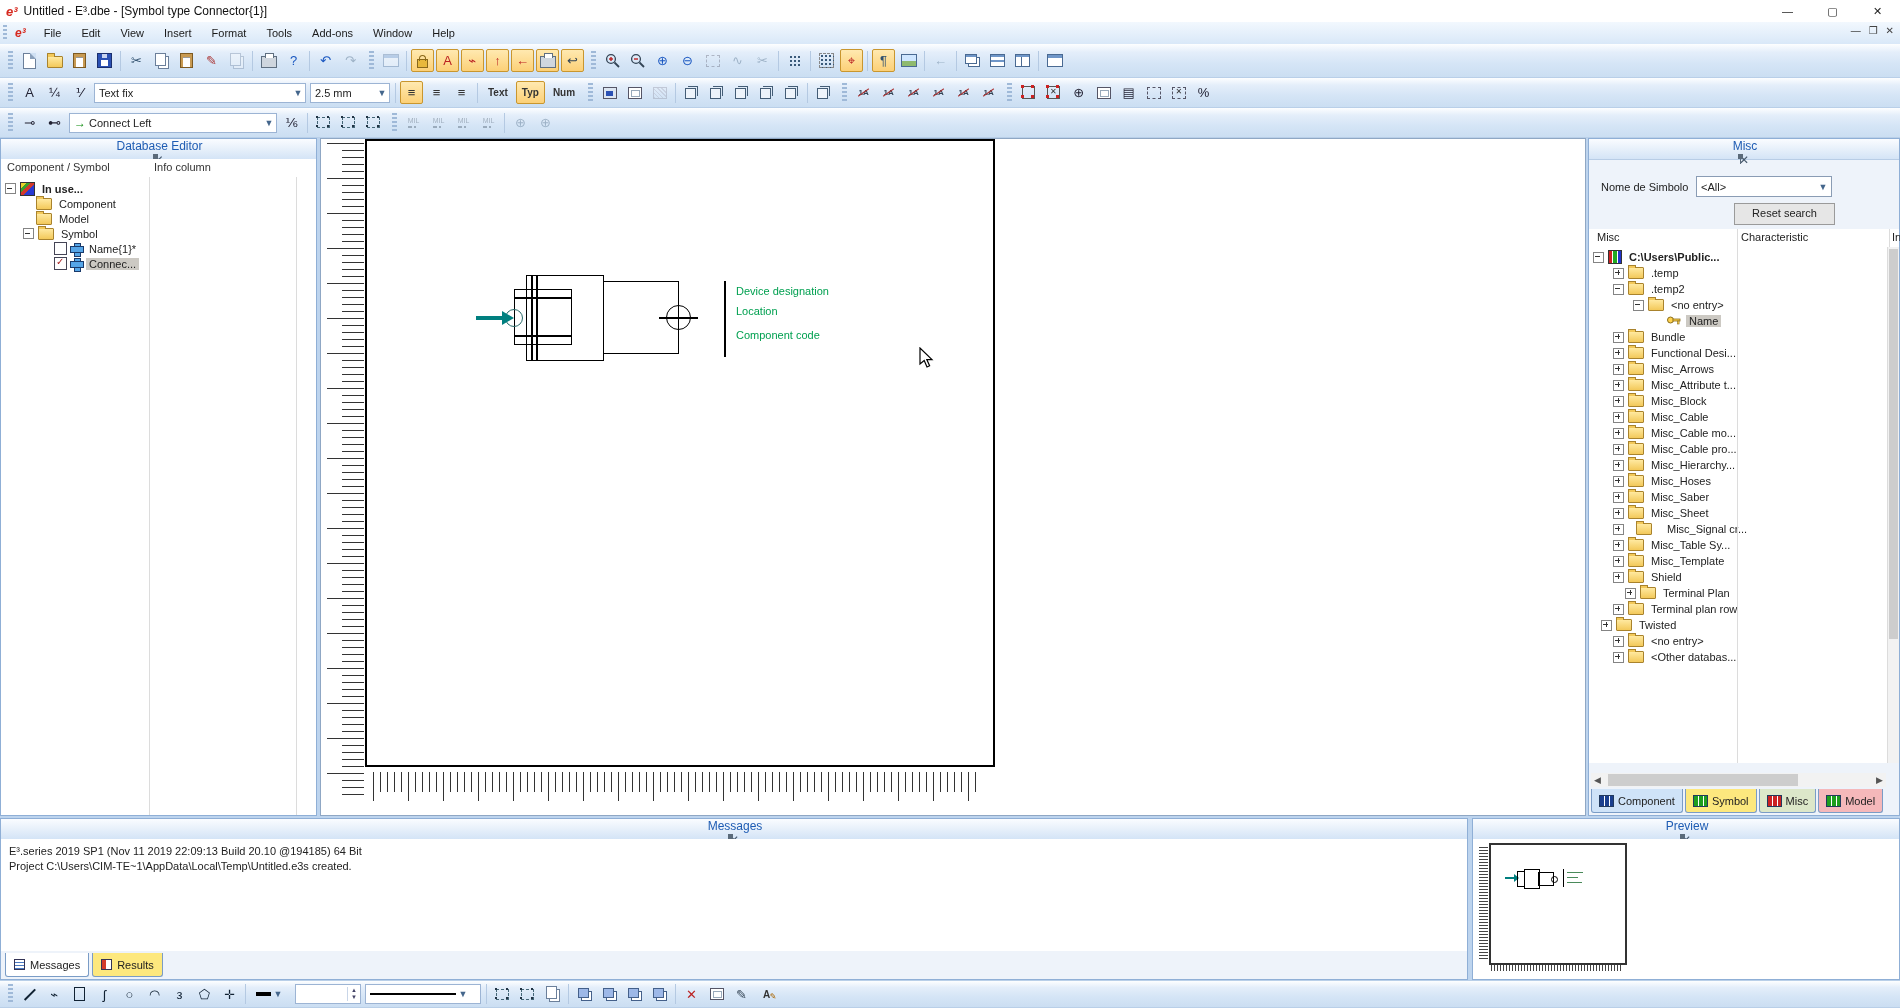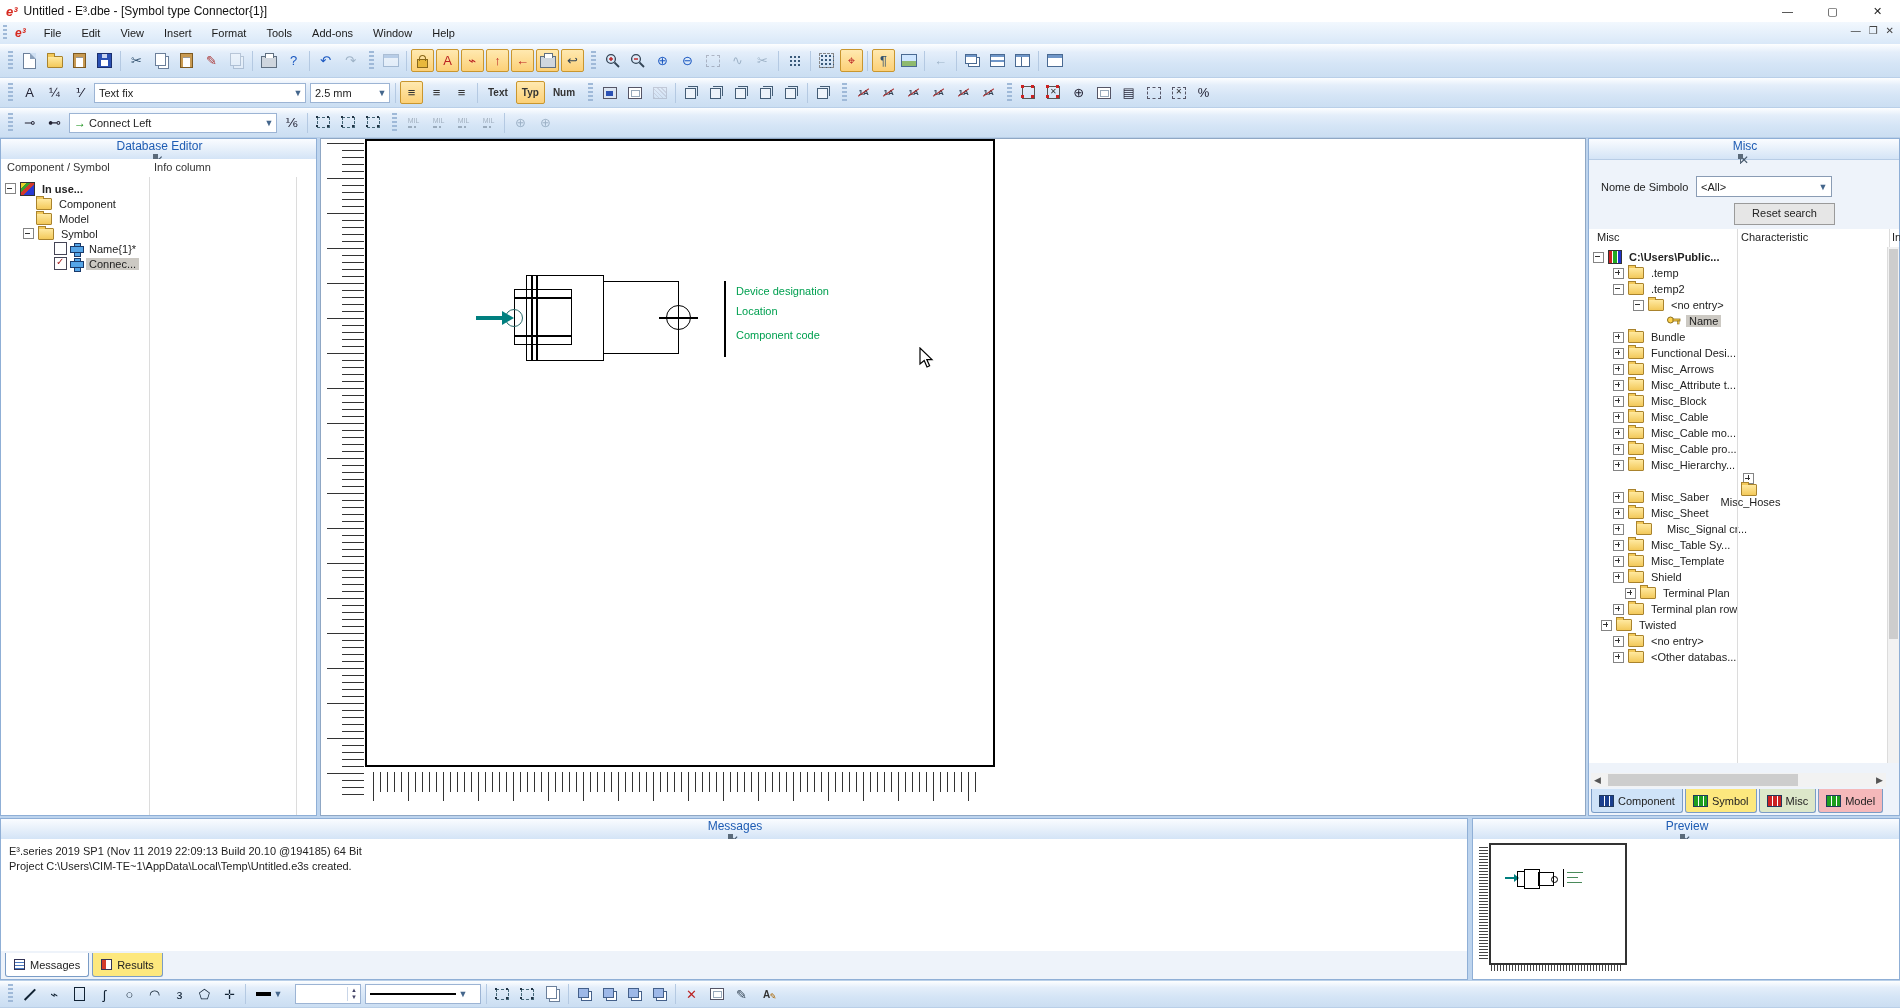--- a/index.html
+++ b/index.html
@@ -685,21 +685,21 @@
           <div class="trow" style="padding-left: 24px;">
             <span class="exp plus"></span>
             <span class="tri tri-folder"></span>
             <span class="lbl">Misc_Cable pro...</span>
           </div>
           <div class="trow" style="padding-left: 24px;">
             <span class="exp plus"></span>
             <span class="tri tri-folder"></span>
             <span class="lbl">Misc_Hierarchy...</span>
           </div>
-          <div class="trow" style="padding-left: 24px; flex-direction: column;">
+          <div class="trow" style="padding-left: 24px;">
             <span class="exp plus"></span>
             <span class="tri tri-folder"></span>
             <span class="lbl">Misc_Hoses</span>
           </div>
           <div class="trow" style="padding-left: 24px;">
             <span class="exp plus"></span>
             <span class="tri tri-folder"></span>
             <span class="lbl">Misc_Saber</span>
           </div>
           <div class="trow" style="padding-left: 24px;">

